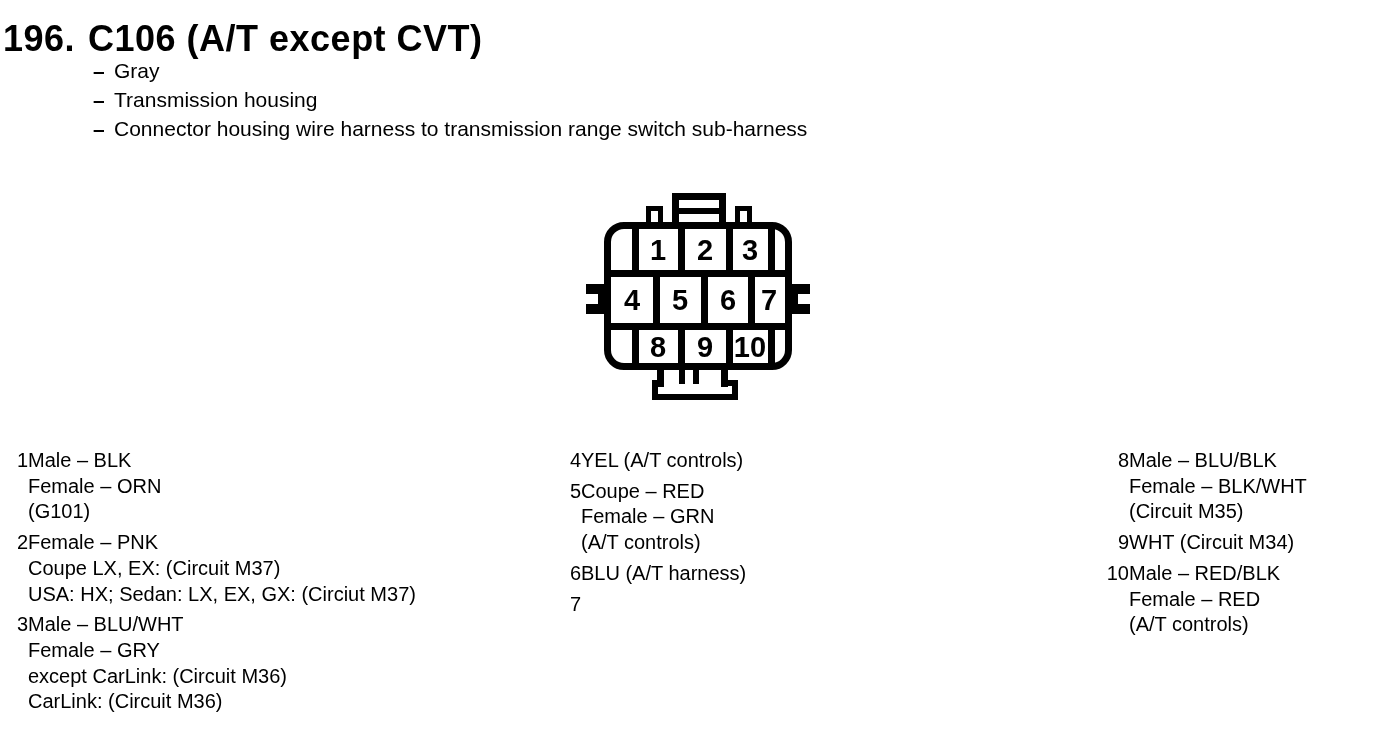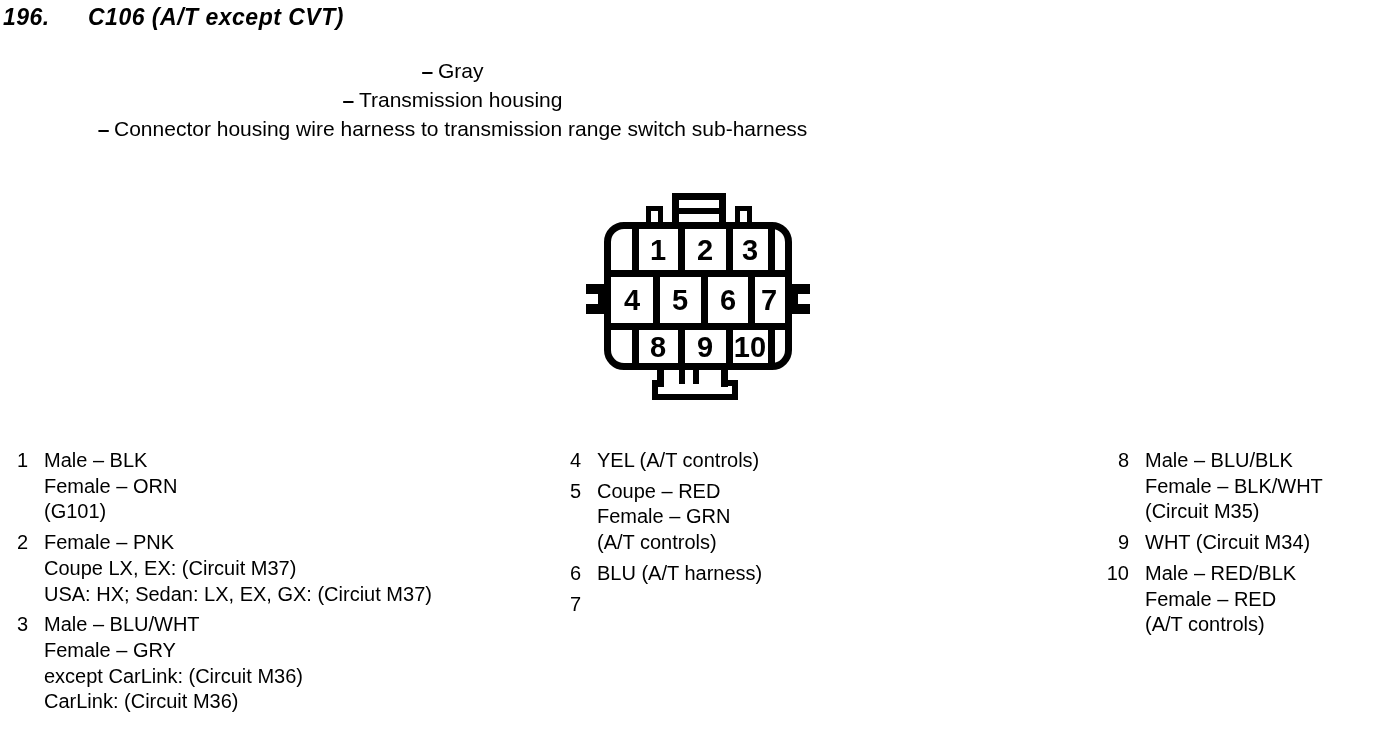--- a/index.html
+++ b/index.html
@@ -1,26 +1,26 @@
 <!DOCTYPE html>
 <html><head>
 <meta charset="utf-8">
 <style>
   html,body{margin:0;padding:0;background:#fff;}
   #page{position:relative;width:1376px;height:744px;background:#fff;color:#000;
         font-family:"Liberation Sans",sans-serif;overflow:hidden;}
 
   
-  .title{position:absolute;left:3px;top:4px;font-size:23px;font-weight:bold;
-         letter-spacing:0.5px;white-space:nowrap;font-style:italic;}
+  .title{position:absolute;left:3px;top:18px;font-size:36px;font-weight:bold;
+         letter-spacing:0.5px;white-space:nowrap;}
   .title .num{display:inline-block;width:85px;}
 
   
   .bullets{position:absolute;left:93px;top:56px;font-size:21px;line-height:29px;}
-  .bullet{white-space:nowrap;text-align:center;}
+  .bullet{white-space:nowrap;}
   .bullet .dash{font-weight:bold;display:inline-block;width:21px;}
 
   
   #connector{position:absolute;left:586px;top:193px;width:232px;height:212px;}
   #connector *{box-sizing:border-box;}
   .abs{position:absolute;}
   .body-box{left:18px;top:29px;width:188px;height:148px;border:7px solid #000;
             border-radius:20px;background:#fff;z-index:3;}
   .top-tab{left:86px;top:0;width:54px;height:36px;border:7px solid #000;border-bottom:none;
            background:#fff;z-index:1;}
@@ -43,21 +43,21 @@
   .pin-cell{z-index:5;font-size:29px;font-weight:bold;transform:translate(-50%,-50%);
             white-space:nowrap;}
 
   
   .pin-col{position:absolute;top:448px;font-size:20px;line-height:25.7px;}
   #col1{left:0;} #col2{left:548px;} #col3{left:1085px;}
   .pin-item{display:flex;margin-top:5px;}
   .pin-item:first-child{margin-top:0;}
   .pin-num{flex:none;text-align:right;}
   #col1 .pin-num{width:28px;} #col2 .pin-num{width:33px;} #col3 .pin-num{width:44px;}
-  .pin-lines{margin-left:16px;white-space:nowrap;}
+  .pin-lines{margin-left:0;white-space:nowrap;}
 </style>
 </head>
 <body>
 
 <div id="page">
 
   <div class="title">
     <span class="num">196.</span><span>C106 (A/T except CVT)</span>
   </div>
 

